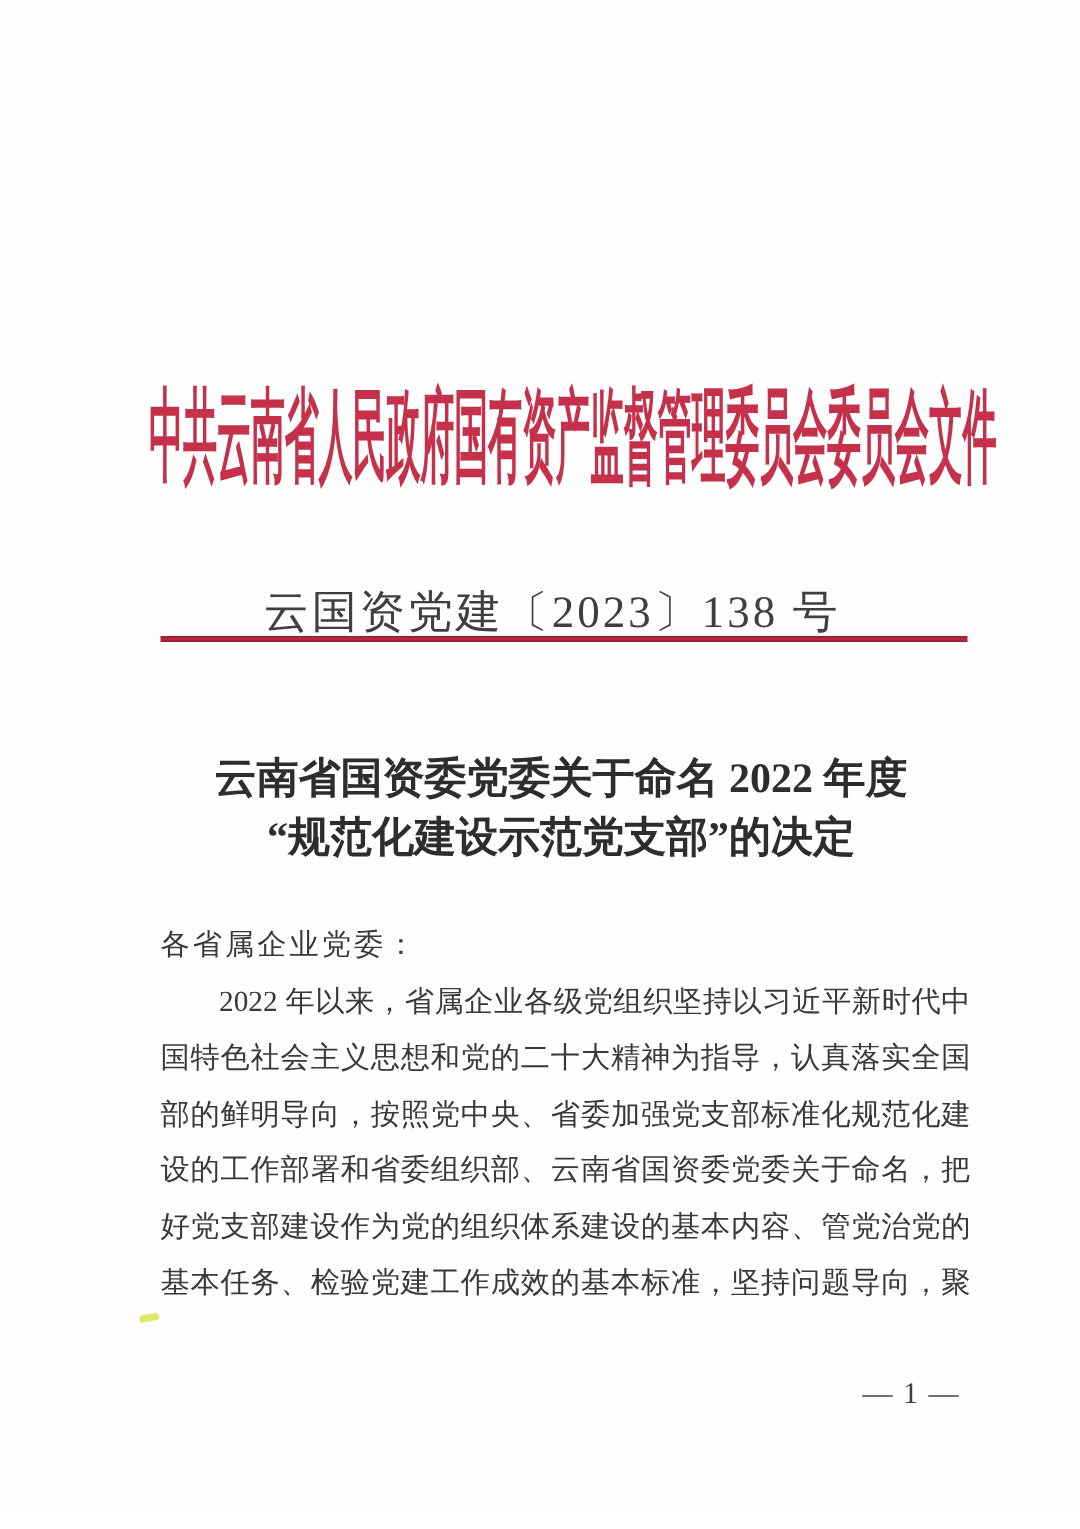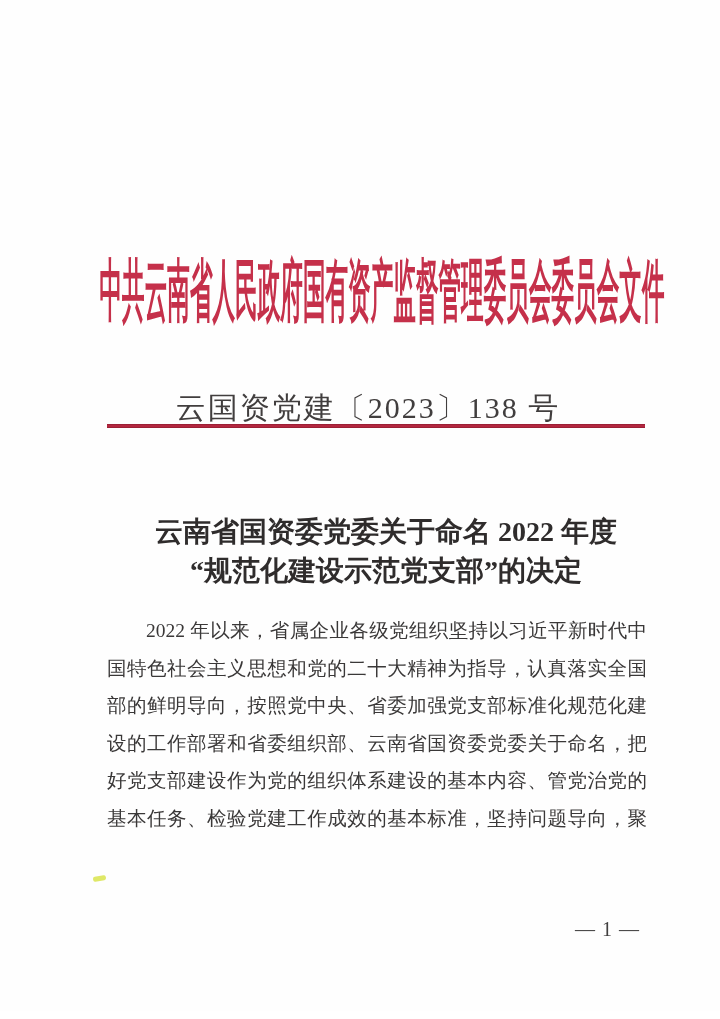--- a/index.html
+++ b/index.html
@@ -49,21 +49,21 @@
     width: 538px;
     height: 4px;
     background: linear-gradient(#8f1c30, #c02a44, #8f1c30);
   }
   
   .doc-title {
     position: absolute;
     top: 500px;
     left: 374px;
     transform: translateX(-50%);
-    margin: 12px;
+    margin: 0;
     text-align: center;
     white-space: nowrap;
     font-size: 28px;
     line-height: 39px;
     font-weight: bold;
     color: #2f2c2c;
   }
   
   .doc-body {
     position: absolute;
@@ -125,20 +125,21 @@
   <div class="doc-number">云国资党建〔2023〕138 号</div>
 
   <div class="red-rule"></div>
 
   <h1 class="doc-title">
     <span>云南省国资委党委关于命名 2022 年度</span><br>
     <span>“规范化建设示范党支部”的决定</span>
   </h1>
 
   <div class="doc-body">
+    <div class="body-line salutation">各省属企业党委：</div>
     <div class="body-line indent">2022 年以来，省属企业各级党组织坚持以习近平新时代中</div>
     <div class="body-line">国特色社会主义思想和党的二十大精神为指导，认真落实全国</div>
     <div class="body-line">部的鲜明导向，按照党中央、省委加强党支部标准化规范化建</div>
     <div class="body-line">设的工作部署和省委组织部、云南省国资委党委关于命名，把抓</div>
     <div class="body-line">好党支部建设作为党的组织体系建设的基本内容、管党治党的</div>
     <div class="body-line">基本任务、检验党建工作成效的基本标准，坚持问题导向，聚</div>
   </div>
 
   <div class="highlight-artifact"></div>
 

